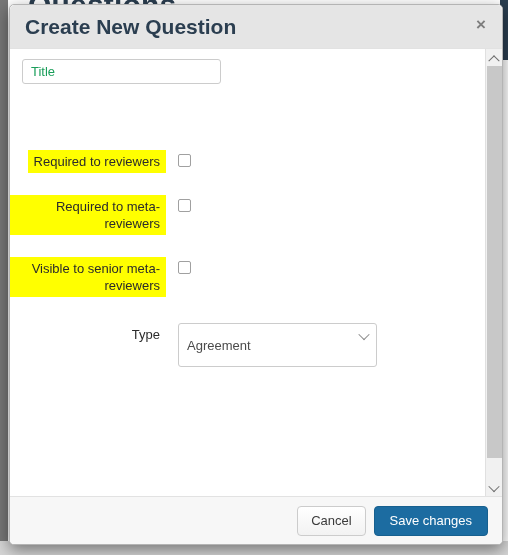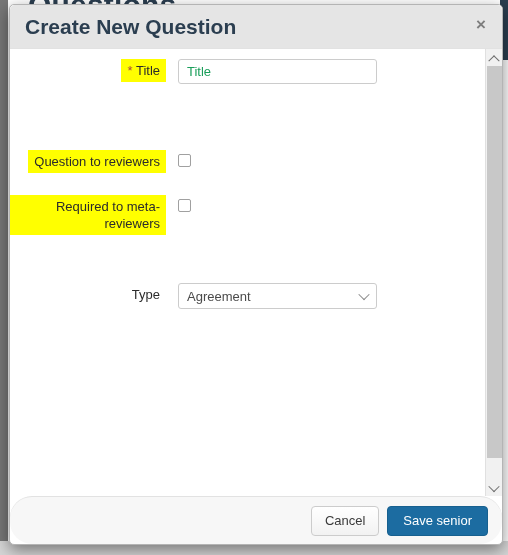--- a/index.html
+++ b/index.html
@@ -242,21 +242,21 @@
     top: 0.5px;
     width: 3px;
     height: 7px;
     border: solid #ffffff;
     border-width: 0 2px 2px 0;
     transform: rotate(42deg);
   }
 
   select.sel {
     width: 199px;
-    height: 26px;
+    height: 44px;
     box-sizing: border-box;
     border: 1px solid #cccccc;
     border-radius: 3px;
     padding: 2px 22px 2px 8px;
     font-size: 13px;
     color: #4b4b4b;
     font-family: "Liberation Sans", sans-serif;
     background-color: #ffffff;
     -webkit-appearance: none;
     appearance: none;
@@ -324,21 +324,20 @@
     flex: 0 0 48px;
     height: 48px;
     background: #f7f7f7;
     border-top: 1px solid #e2e2e2;
     display: flex;
     align-items: center;
     justify-content: flex-end;
     padding: 0 14px;
     box-sizing: border-box;
     gap: 8px;
-    border-radius: 22px;
   }
   .btn {
     font-size: 13px;
     font-family: "Liberation Sans", sans-serif;
     border-radius: 4px;
     padding: 6px 13px;
     cursor: pointer;
     line-height: 16px;
   }
   .btn-default {
@@ -374,58 +373,63 @@
 
   <div class="modal-header">
     <div class="modal-title">Create New Question</div>
     <button class="modal-close">×</button>
   </div>
 
   <div class="modal-body">
     <div class="body-inner">
 
       <div class="form-row">
-        <div class="lbl-col">
-          <span class="hl"><span class="req-star">*</span> <span>Title</span></span>
-        </div>
         <div class="ctl-col">
           <input class="text-input" type="text" placeholder="Title" style="">
         </div>
       </div>
 
       <div class="sp-18"></div>
 
 
       <div class="sp-26"></div>
 
 
       <div class="sp-22"></div>
 
       <div class="form-row">
         <div class="lbl-col">
-          <span class="hl">Question to reviewers</span>
+          <span class="hl">Required to reviewers</span>
         </div>
         <div class="ctl-col">
           <input class="cb" type="checkbox" style="">
         </div>
       </div>
 
       <div class="sp-22"></div>
 
       <div class="form-row">
         <div class="lbl-col">
           <span class="hl">Required to meta-reviewers</span>
         </div>
         <div class="ctl-col">
           <input class="cb" type="checkbox" style="">
         </div>
       </div>
 
       <div class="sp-22"></div>
 
+      <div class="form-row">
+        <div class="lbl-col">
+          <span class="hl">Visible to senior meta-reviewers</span>
+        </div>
+        <div class="ctl-col">
+          <input class="cb" type="checkbox" style="">
+        </div>
+      </div>
 
       <div class="sp-26"></div>
 
       <div class="form-row">
         <div class="lbl-col">
           <span class="plain-lbl">Type</span>
         </div>
         <div class="ctl-col">
           <span class="sel-wrap">
             <select class="sel">
@@ -444,16 +448,16 @@
       </div>
       <div class="sb-thumb"></div>
       <div class="sb-btn down">
         <span class="sb-arrow"></span>
       </div>
     </div>
   </div>
 
   <div class="modal-footer">
     <button class="btn btn-default">Cancel</button>
-    <button class="btn btn-primary">Save senior</button>
+    <button class="btn btn-primary">Save changes</button>
   </div>
 
 </div>
 
 </body></html>

